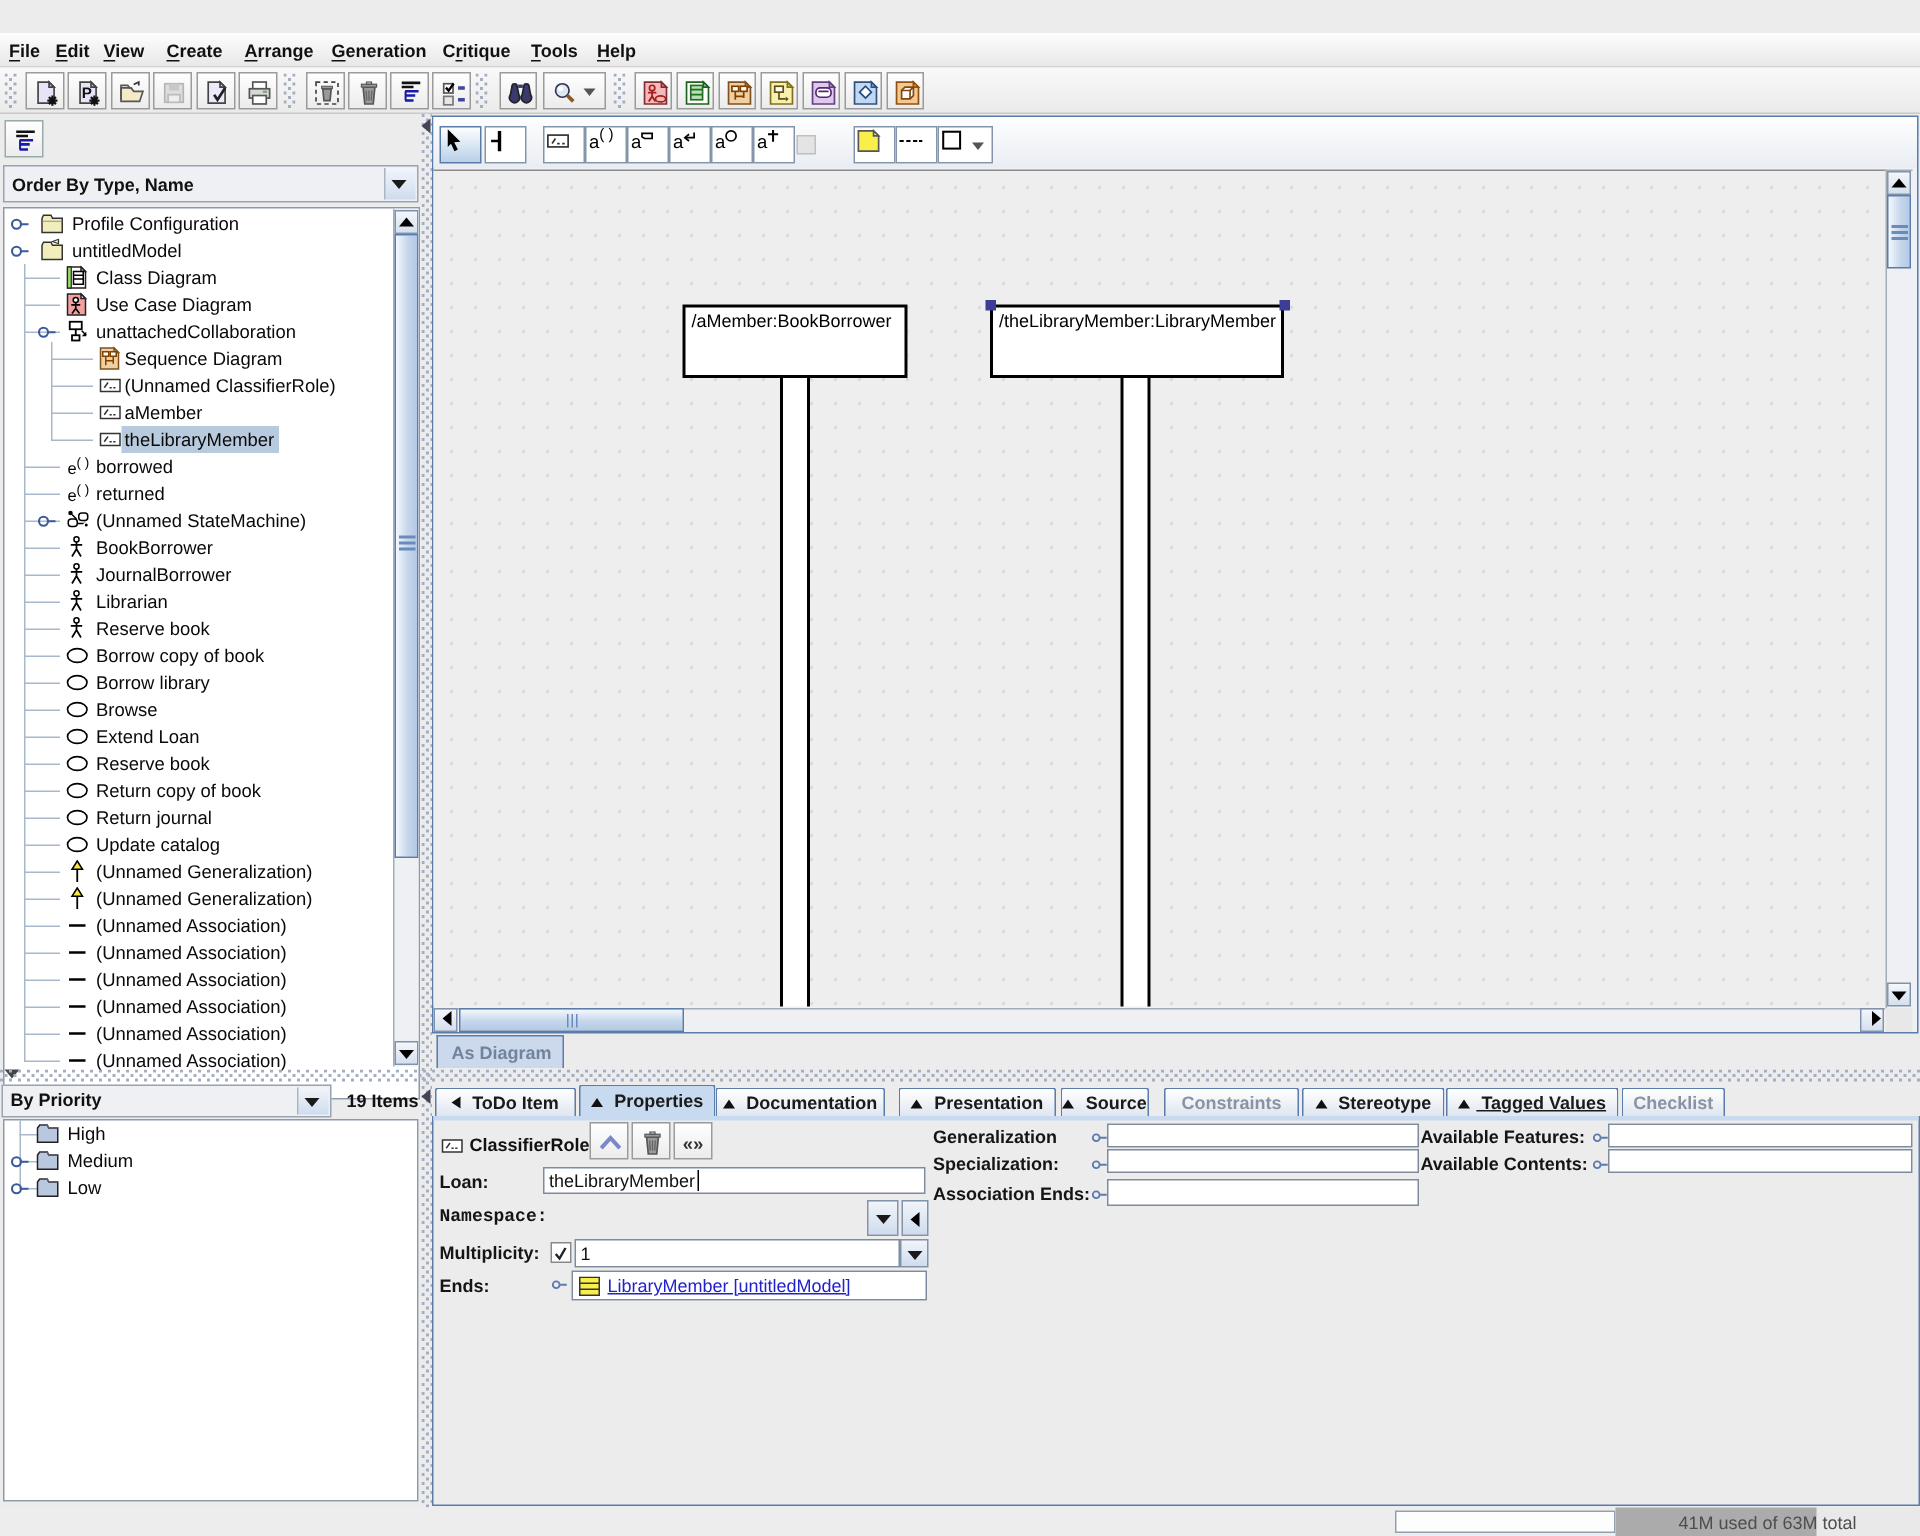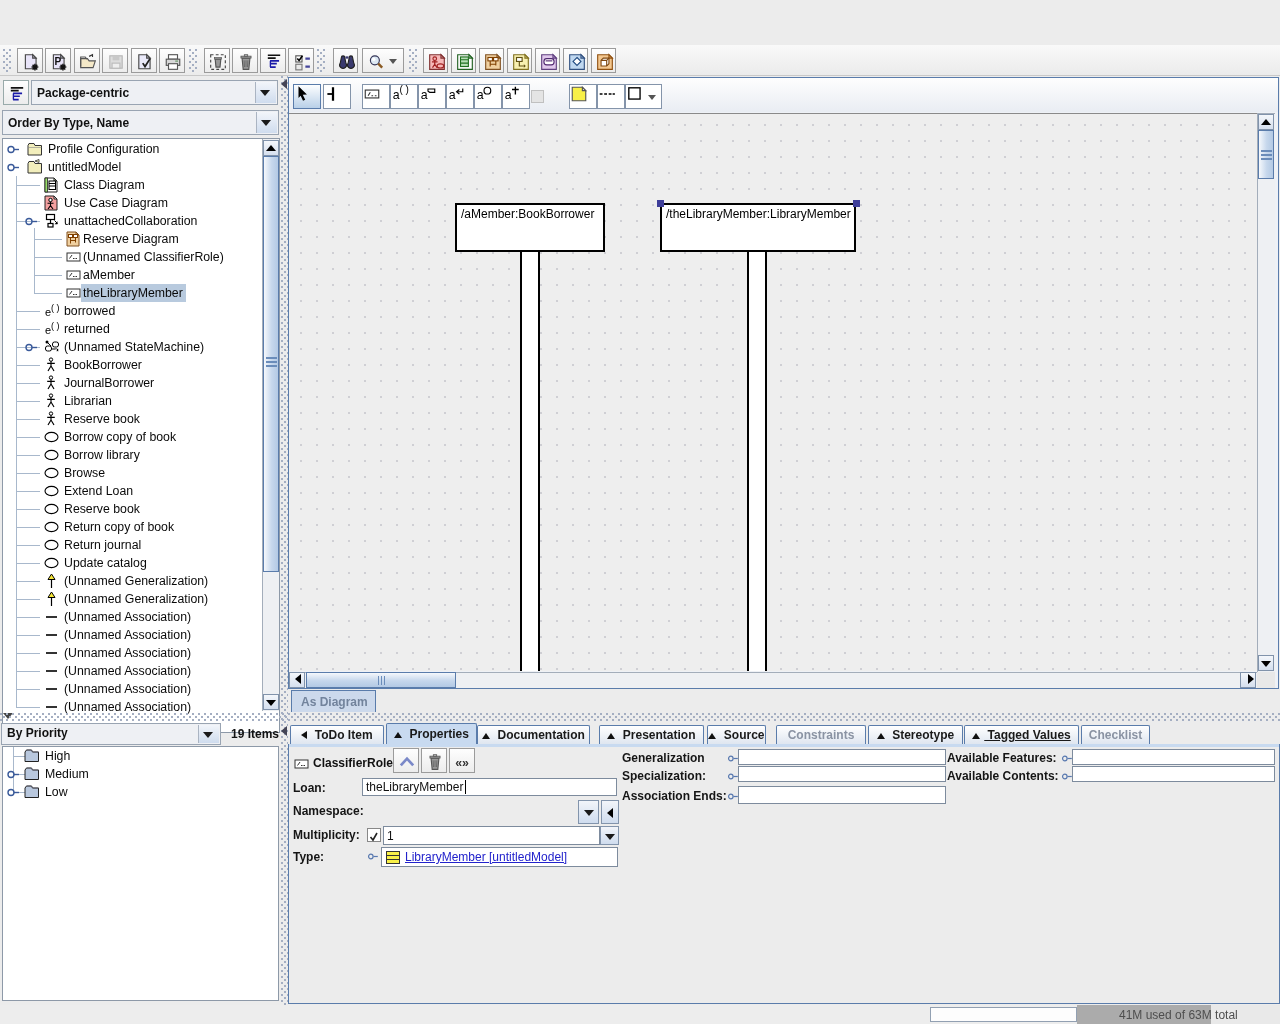--- a/index.html
+++ b/index.html
@@ -60,20 +60,31 @@
 .tab.dis { color:#8a93a3; }
 
 .flabel { position:absolute; font-weight:bold; font-size:12px; color:#151515; white-space:nowrap; }
 .ffield { position:absolute; background:#fff; border:1px solid #7d8b9d; font-size:12px; color:#111; white-space:nowrap; }
 .oicon { position:absolute; width:12px; height:7px; }
 </style>
 </head>
 <body>
 <div id="app">
 
+  <div id="menubar">
+    <div class="menuitem" style="left:6px"><u>F</u>ile</div>
+    <div class="menuitem" style="left:37px"><u>E</u>dit</div>
+    <div class="menuitem" style="left:69px"><u>V</u>iew</div>
+    <div class="menuitem" style="left:111px"><u>C</u>reate</div>
+    <div class="menuitem" style="left:163px"><u>A</u>rrange</div>
+    <div class="menuitem" style="left:221px"><u>G</u>eneration</div>
+    <div class="menuitem" style="left:295px">C<u>r</u>itique</div>
+    <div class="menuitem" style="left:354px"><u>T</u>ools</div>
+    <div class="menuitem" style="left:398px"><u>H</u>elp</div>
+  </div>
 
   <div id="toolbar1">
     <div class="abs dots" style="left:3px;top:4px;width:9px;height:23px;"></div>
     <div class="tbtn" style="left:17px">
         <svg width="18" height="18" viewBox="0 0 16 16">
           <path d="M3 1.5 h6.5 l3 3 V14 H3 z" fill="#e8e4f8" stroke="#444"></path>
           <path d="M9.5 1.5 l3 3 h-3 z" fill="#c8c4dd" stroke="#444"></path>
           <g stroke="#111" stroke-width="1.3">
             <path d="M11.5 9.5 v6 M8.5 12.5 h6 M9.4 10.4 l4.2 4.2 M13.6 10.4 l-4.2 4.2"></path>
           </g>
@@ -302,26 +313,20 @@
   </svg>
 
   <div id="leftcol" class="abs" style="left:0;top:76px;width:282px;height:929px;background:#ececec;">
     <div class="tbtn" style="left:3px;top:4px;border-color:#9aa">
         <svg width="18" height="18" viewBox="0 0 16 16">
           <path d="M2.5 2.5 h11 M2.5 5 h7" stroke="#111" stroke-width="1.5"></path>
           <path d="M4.5 7.5 h8 M4.5 10 h6 M4.5 13 h5" stroke="#1a1aa8" stroke-width="1.5"></path>
           <path d="M4.8 7.5 v5.5" stroke="#1a1aa8" stroke-width="1.2"></path>
         </svg>
       </div>
-    <div class="combo" style="left:31px;top:4px;width:247px;height:25px;">
-      <div class="lbl">Package-centric</div>
-      <div class="arrowbtn">
-          <div class="darr" style="left:4px;top:8px;"></div>
-        </div>
-    </div>
     <div class="combo" style="left:2px;top:34px;width:277px;height:25px;">
       <div class="lbl">Order By Type, Name</div>
       <div class="arrowbtn">
           <div class="darr" style="left:4px;top:8px;"></div>
         </div>
     </div>
     <div class="whitepanel" id="treepanel" style="left:2px;top:62px;width:278px;height:595px;overflow:hidden;text-align:right;">
       <div id="treerows">
       <div class="abs" style="left:13px;top:37px;width:1px;height:532px;background:#a8b8cc;"></div>
       <div class="abs" style="left:31px;top:89px;width:1px;height:66px;background:#a8b8cc;"></div>
@@ -368,21 +373,21 @@
             <svg class="abs" style="left:41px;top:1px" width="16" height="16">
               <use href="#i-collab"></use>
             </svg>
             <span class="txt" style="left:61px">unattachedCollaboration</span>
           </div>
       <div class="treerow" style="top:91px">
             <span class="abs" style="left:31px;top:9px;width:28px;height:1px;background:#a8b8cc;"></span>
             <svg class="abs" style="left:63px;top:1px" width="16" height="16">
               <use href="#i-seqdiag"></use>
             </svg>
-            <span class="txt" style="left:80px">Reserve Diagram</span>
+            <span class="txt" style="left:80px">Sequence Diagram</span>
           </div>
       <div class="treerow" style="top:109px">
             <span class="abs" style="left:31px;top:9px;width:28px;height:1px;background:#a8b8cc;"></span>
             <svg class="abs" style="left:63px;top:1px" width="16" height="16">
               <use href="#i-crole"></use>
             </svg>
             <span class="txt" style="left:80px">(Unnamed ClassifierRole)</span>
           </div>
       <div class="treerow" style="top:127px">
             <span class="abs" style="left:31px;top:9px;width:28px;height:1px;background:#a8b8cc;"></span>
@@ -757,38 +762,38 @@
         <svg width="18" height="18" viewBox="0 0 16 16">
           <text x="1" y="12" font-size="11" font-weight="bold" fill="#333">«»</text>
         </svg>
       </div>
 
     <div class="flabel" style="left:4px;top:37px;">Loan:</div>
     <div class="ffield" style="left:73px;top:34px;width:255px;height:18px;">
         <span style="position:absolute;left:3px;top:1px;">theLibraryMember</span>
         <span class="abs" style="left:102px;top:1px;width:1px;height:14px;background:#000;"></span>
       </div>
-    <div class="flabel" style="left:4px;top:60px;">Namespace:</div>
+    <div class="flabel" style="left:4px;top:60px;font-family:Liberation Mono, monospace;">Namespace:</div>
     <div class="abs" style="left:289px;top:56px;width:21px;height:24px;background:linear-gradient(#f2f5fa,#cfdcee);border:1px solid #8294ac;">
         <div class="darr" style="left:5px;top:9px;"></div>
       </div>
     <div class="abs" style="left:312px;top:56px;width:18px;height:24px;background:linear-gradient(#f2f5fa,#cfdcee);border:1px solid #8294ac;">
         <div class="abs" style="left:5px;top:7px;width:0;height:0;border-top:5px solid transparent;border-bottom:5px solid transparent;border-right:6px solid #000;"></div>
       </div>
     <div class="flabel" style="left:4px;top:84px;">Multiplicity:</div>
     <div class="abs" style="left:78px;top:84px;width:14px;height:14px;background:#fff;border:1px solid #888;"><svg width="12" height="12" viewBox="0 0 12 12">
           <path d="M2.5 6 l2.5 3 4-7" fill="none" stroke="#222" stroke-width="1.6"></path>
         </svg></div>
     <div class="ffield" style="left:94px;top:82px;width:217px;height:19px;">
         <span style="position:absolute;left:3px;top:2px;">1</span>
       </div>
     <div class="abs" style="left:311px;top:82px;width:19px;height:19px;background:linear-gradient(#f2f5fa,#cfdcee);border:1px solid #8294ac;">
         <div class="darr" style="left:4px;top:7px;"></div>
       </div>
-    <div class="flabel" style="left:4px;top:106px;">Type:</div>
+    <div class="flabel" style="left:4px;top:106px;">Ends:</div>
     <svg class="oicon" style="left:78px;top:109px;" width="13" height="8" viewBox="0 0 13 8">
         <circle cx="4" cy="4" r="2.6" fill="none" stroke="#5a7ab0" stroke-width="1.4"></circle>
         <path d="M7 4 h5" stroke="#5a7ab0" stroke-width="1.4"></path>
       </svg>
     <div class="ffield" style="left:92px;top:103px;width:237px;height:20px;">
       <svg class="abs" style="left:4px;top:3px" width="14" height="13" viewBox="0 0 14 13">
           <rect x="0.5" y="0.5" width="13" height="12" fill="#f8f048" stroke="#333"></rect>
           <path d="M0.5 4.5 h13 M0.5 8.5 h13" stroke="#333"></path>
         </svg>
       <span style="position:absolute;left:23px;top:2px;color:#2222cc;text-decoration:underline;">LibraryMember [untitledModel]</span>

